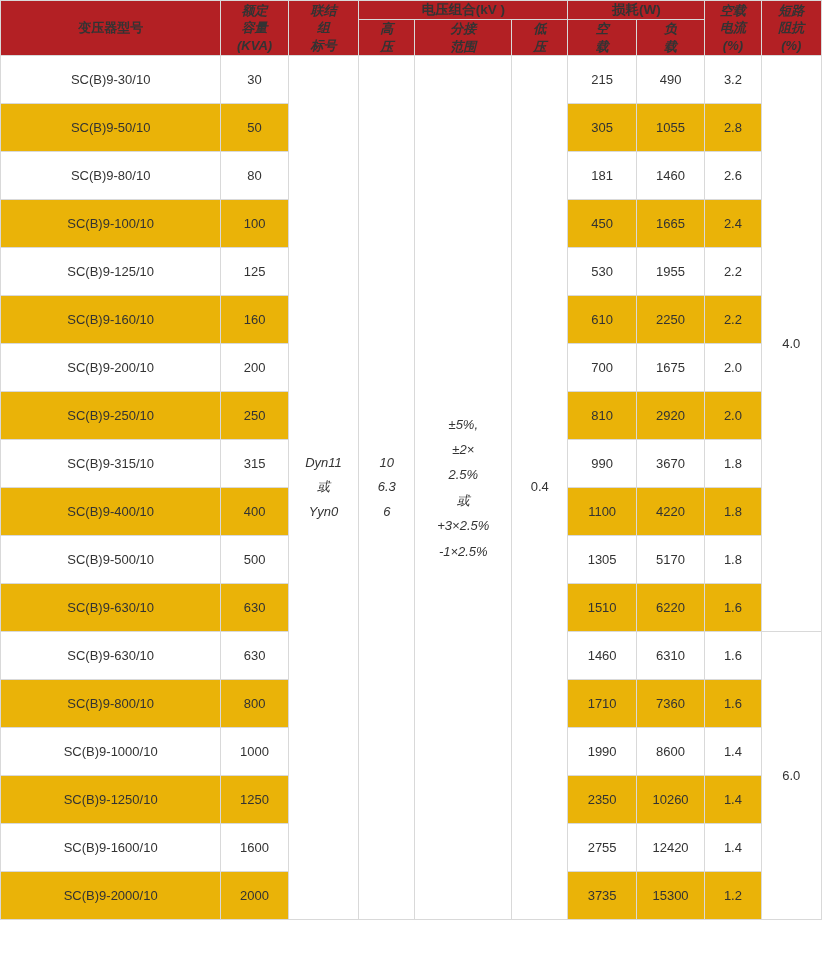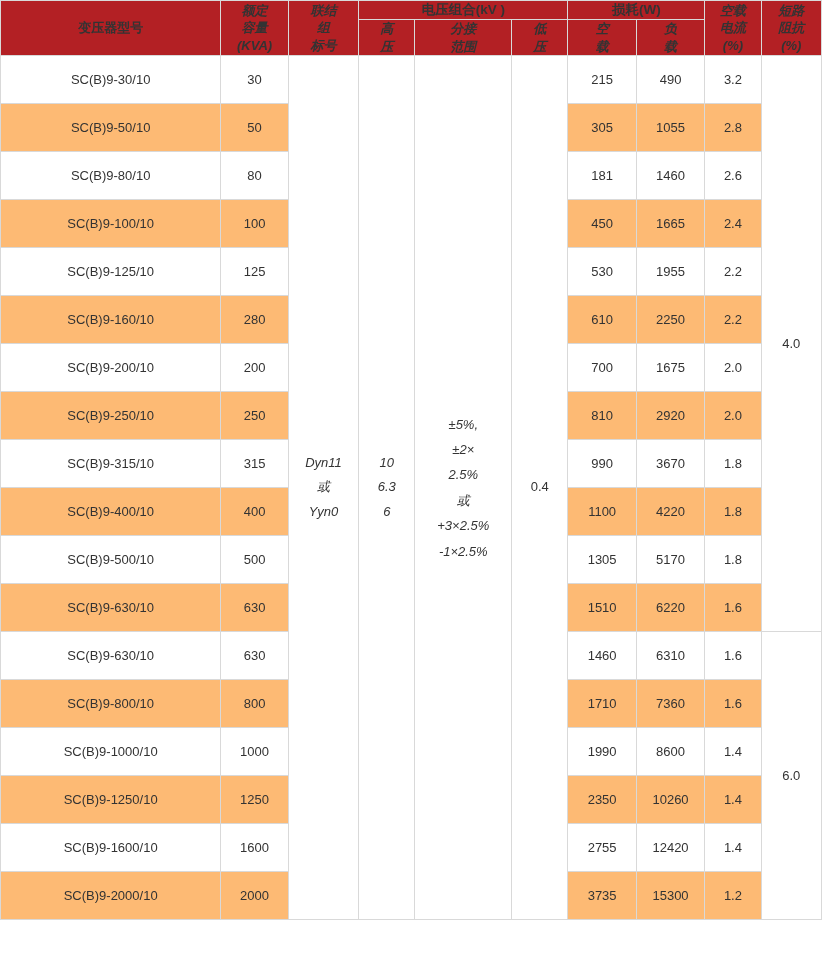--- a/index.html
+++ b/index.html
@@ -35,21 +35,21 @@
     line-height: 1.35;
     padding: 3px 2px;
   }
   thead th.group-head {
     font-size: 13.5px;
   }
   tbody tr.odd td {
     background: #ffffff;
   }
   tbody tr.even td {
-    background: #fdba74;
+    background: #eab308;
   }
   tbody td {
     height: 47px;
   }
   td.model-cell {
     font-size: 13.5px;
     margin-top: 13px;
   }
   td.merged {
     background: #ffffff !important;
@@ -194,21 +194,21 @@
     </tr>
     <tr class="odd">
       <td class="model-cell">SC(B)9-125/10</td>
       <td>125</td>
       <td>530</td>
       <td>1955</td>
       <td>2.2</td>
     </tr>
     <tr class="even">
       <td class="model-cell">SC(B)9-160/10</td>
-      <td>280</td>
+      <td>160</td>
       <td>610</td>
       <td>2250</td>
       <td>2.2</td>
     </tr>
     <tr class="odd">
       <td class="model-cell">SC(B)9-200/10</td>
       <td>200</td>
       <td>700</td>
       <td>1675</td>
       <td>2.0</td>

